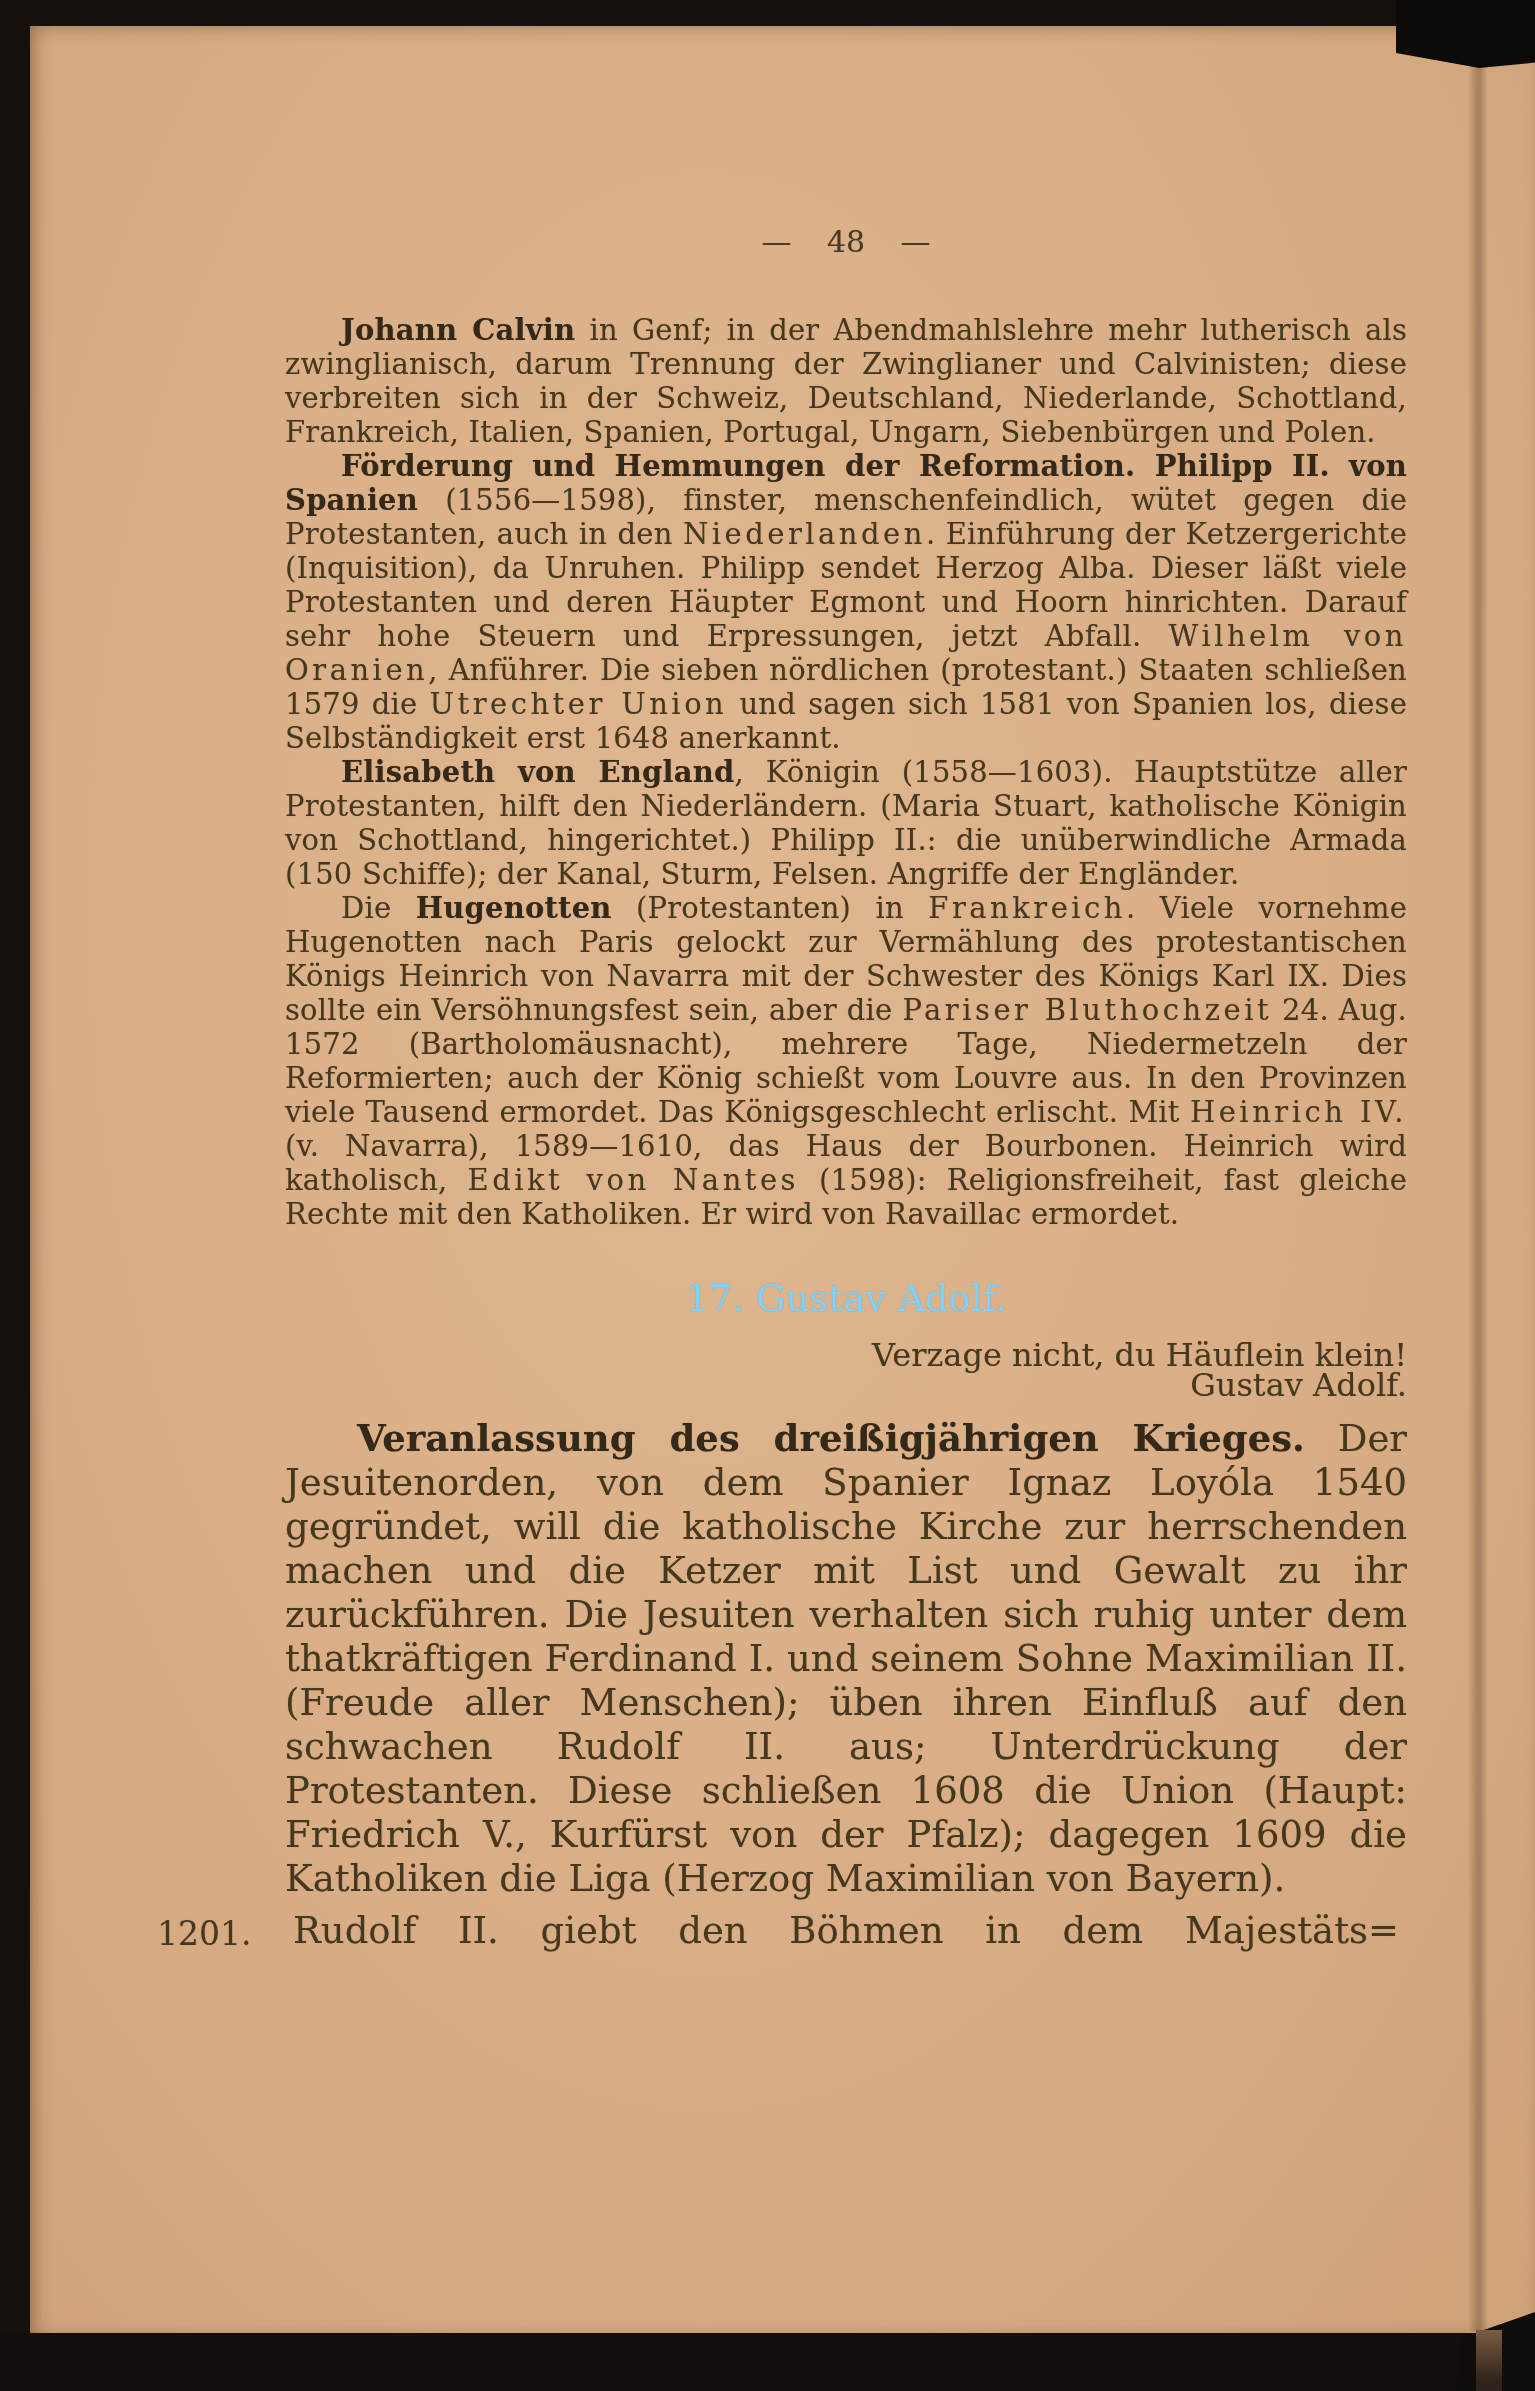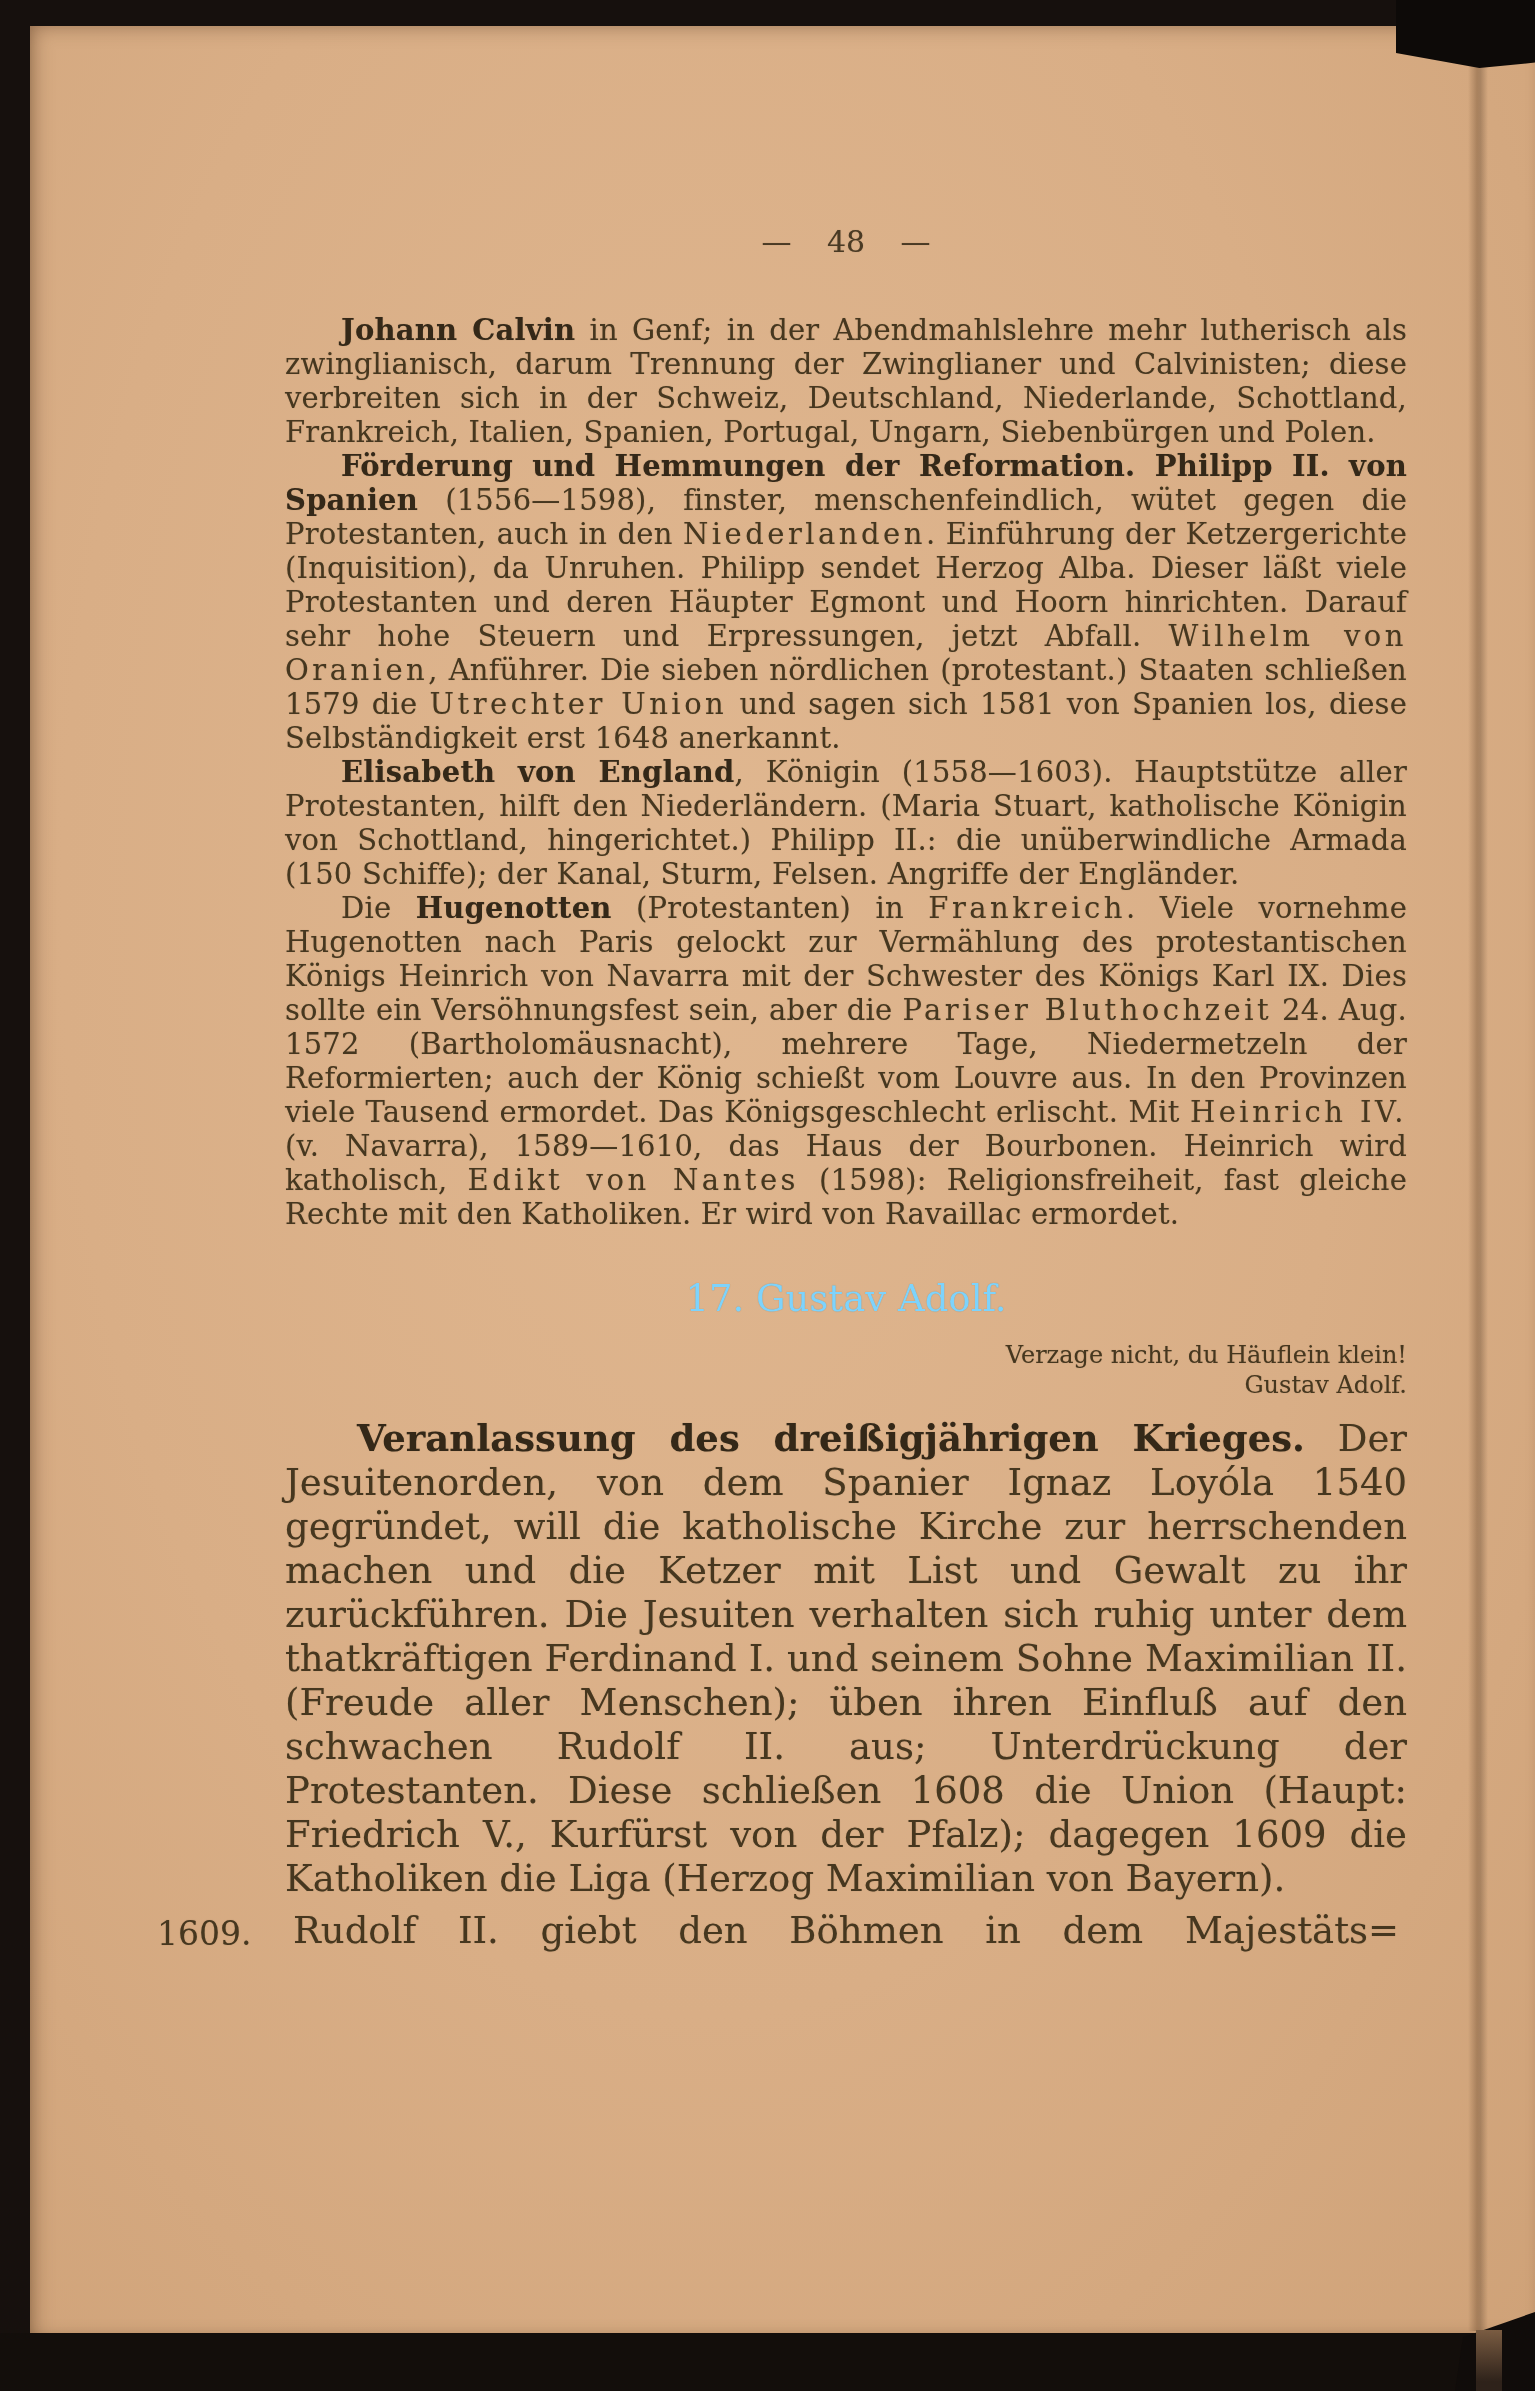--- a/index.html
+++ b/index.html
@@ -24,21 +24,21 @@
 
   
   .content{position:absolute;left:285px;top:224px;width:1122px;color:#46371f;
            text-shadow:0 0 1px rgba(70,55,32,.3);}
   .pageno{margin:0 0 54px 0;text-align:center;font-size:30px;word-spacing:26px;color:#4a3a24;}
   p.small{margin:0;font-size:29px;line-height:34px;text-align:justify;text-indent:56px;letter-spacing:.2px;}
   p.large{margin:0;font-size:37px;line-height:44px;text-align:justify;text-indent:72px;}
   .seg-b{font-weight:bold;color:#342818;}
   .seg-sp{letter-spacing:3.5px;}
   .heading{margin:46px 0 0 0;text-align:center;font-size:37px;font-weight:normal;color:#7dd3fc;}
-  .motto{margin:20px 0 0 0;text-align:right;font-size:24px;line-height:30px;}
+  .motto{margin:20px 0 0 0;text-align:right;font-size:32px;line-height:30px;}
   .large-wrap{margin-top:16px;}
   .lastline{position:relative;margin-top:0;}
   .lastline .year{position:absolute;left:-128px;top:5px;font-size:33px;}
   .lastline .text{margin:8px;font-size:37px;line-height:44px;text-align:justify;text-align-last:justify;}
 </style>
 </head>
 <body>
 
 <div class="screen">
   <div class="page"></div>
@@ -65,17 +65,17 @@
     <div class="motto">
       <div>Verzage nicht, du Häuflein klein!</div>
       <div>Gustav Adolf.</div>
     </div>
 
     <div id="large-paragraphs" class="large-wrap">
         <p class="large"><span class="seg-b">Veranlassung des dreißigjährigen Krieges.</span><span> Der Jesuitenorden, von dem Spanier Ignaz Loyóla 1540 gegründet, will die katholische Kirche zur herrschenden machen und die Ketzer mit List und Gewalt zu ihr zurückführen. Die Jesuiten verhalten sich ruhig unter dem thatkräftigen Ferdinand I. und seinem Sohne Maximilian II. (Freude aller Menschen); üben ihren Einfluß auf den schwachen Rudolf II. aus; Unterdrückung der Protestanten. Diese schließen 1608 die Union (Haupt: Friedrich V., Kurfürst von der Pfalz); dagegen 1609 die Katholiken die Liga (Herzog Maximilian von Bayern).</span></p>
       </div>
 
     <div class="lastline">
-      <span class="year">1609.</span>
+      <span class="year">1201.</span>
       <p class="text">Rudolf II. giebt den Böhmen in dem Majestäts=</p>
     </div>
   </div>
 </div>
 
 </body></html>

